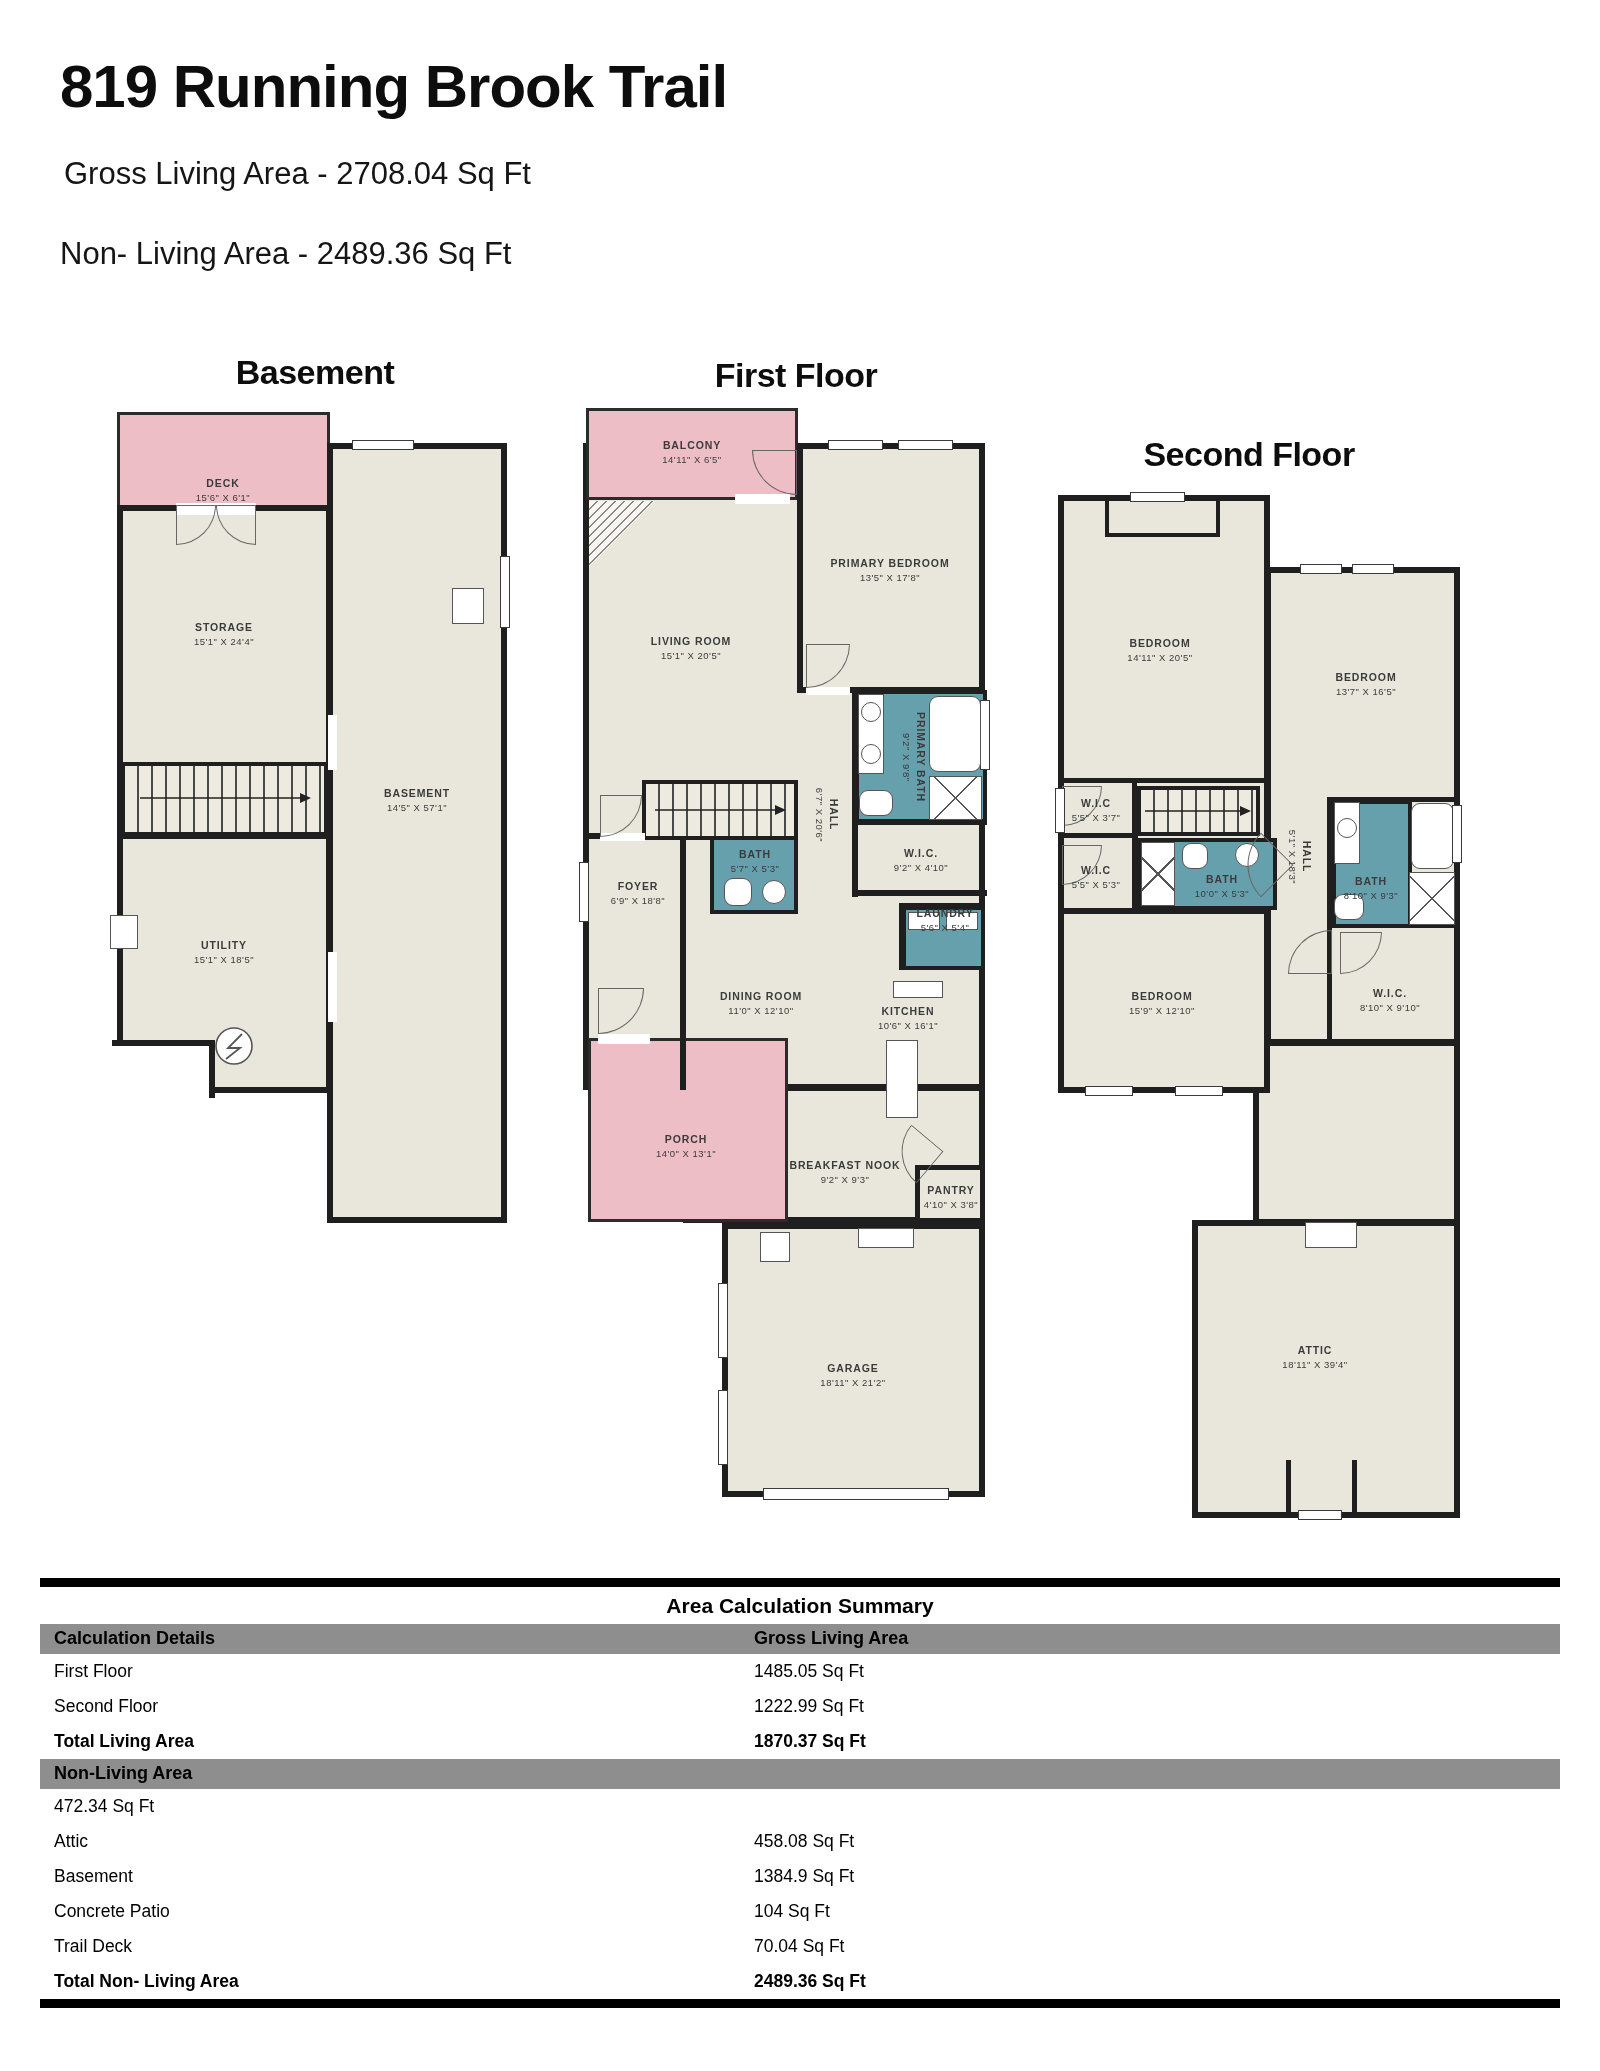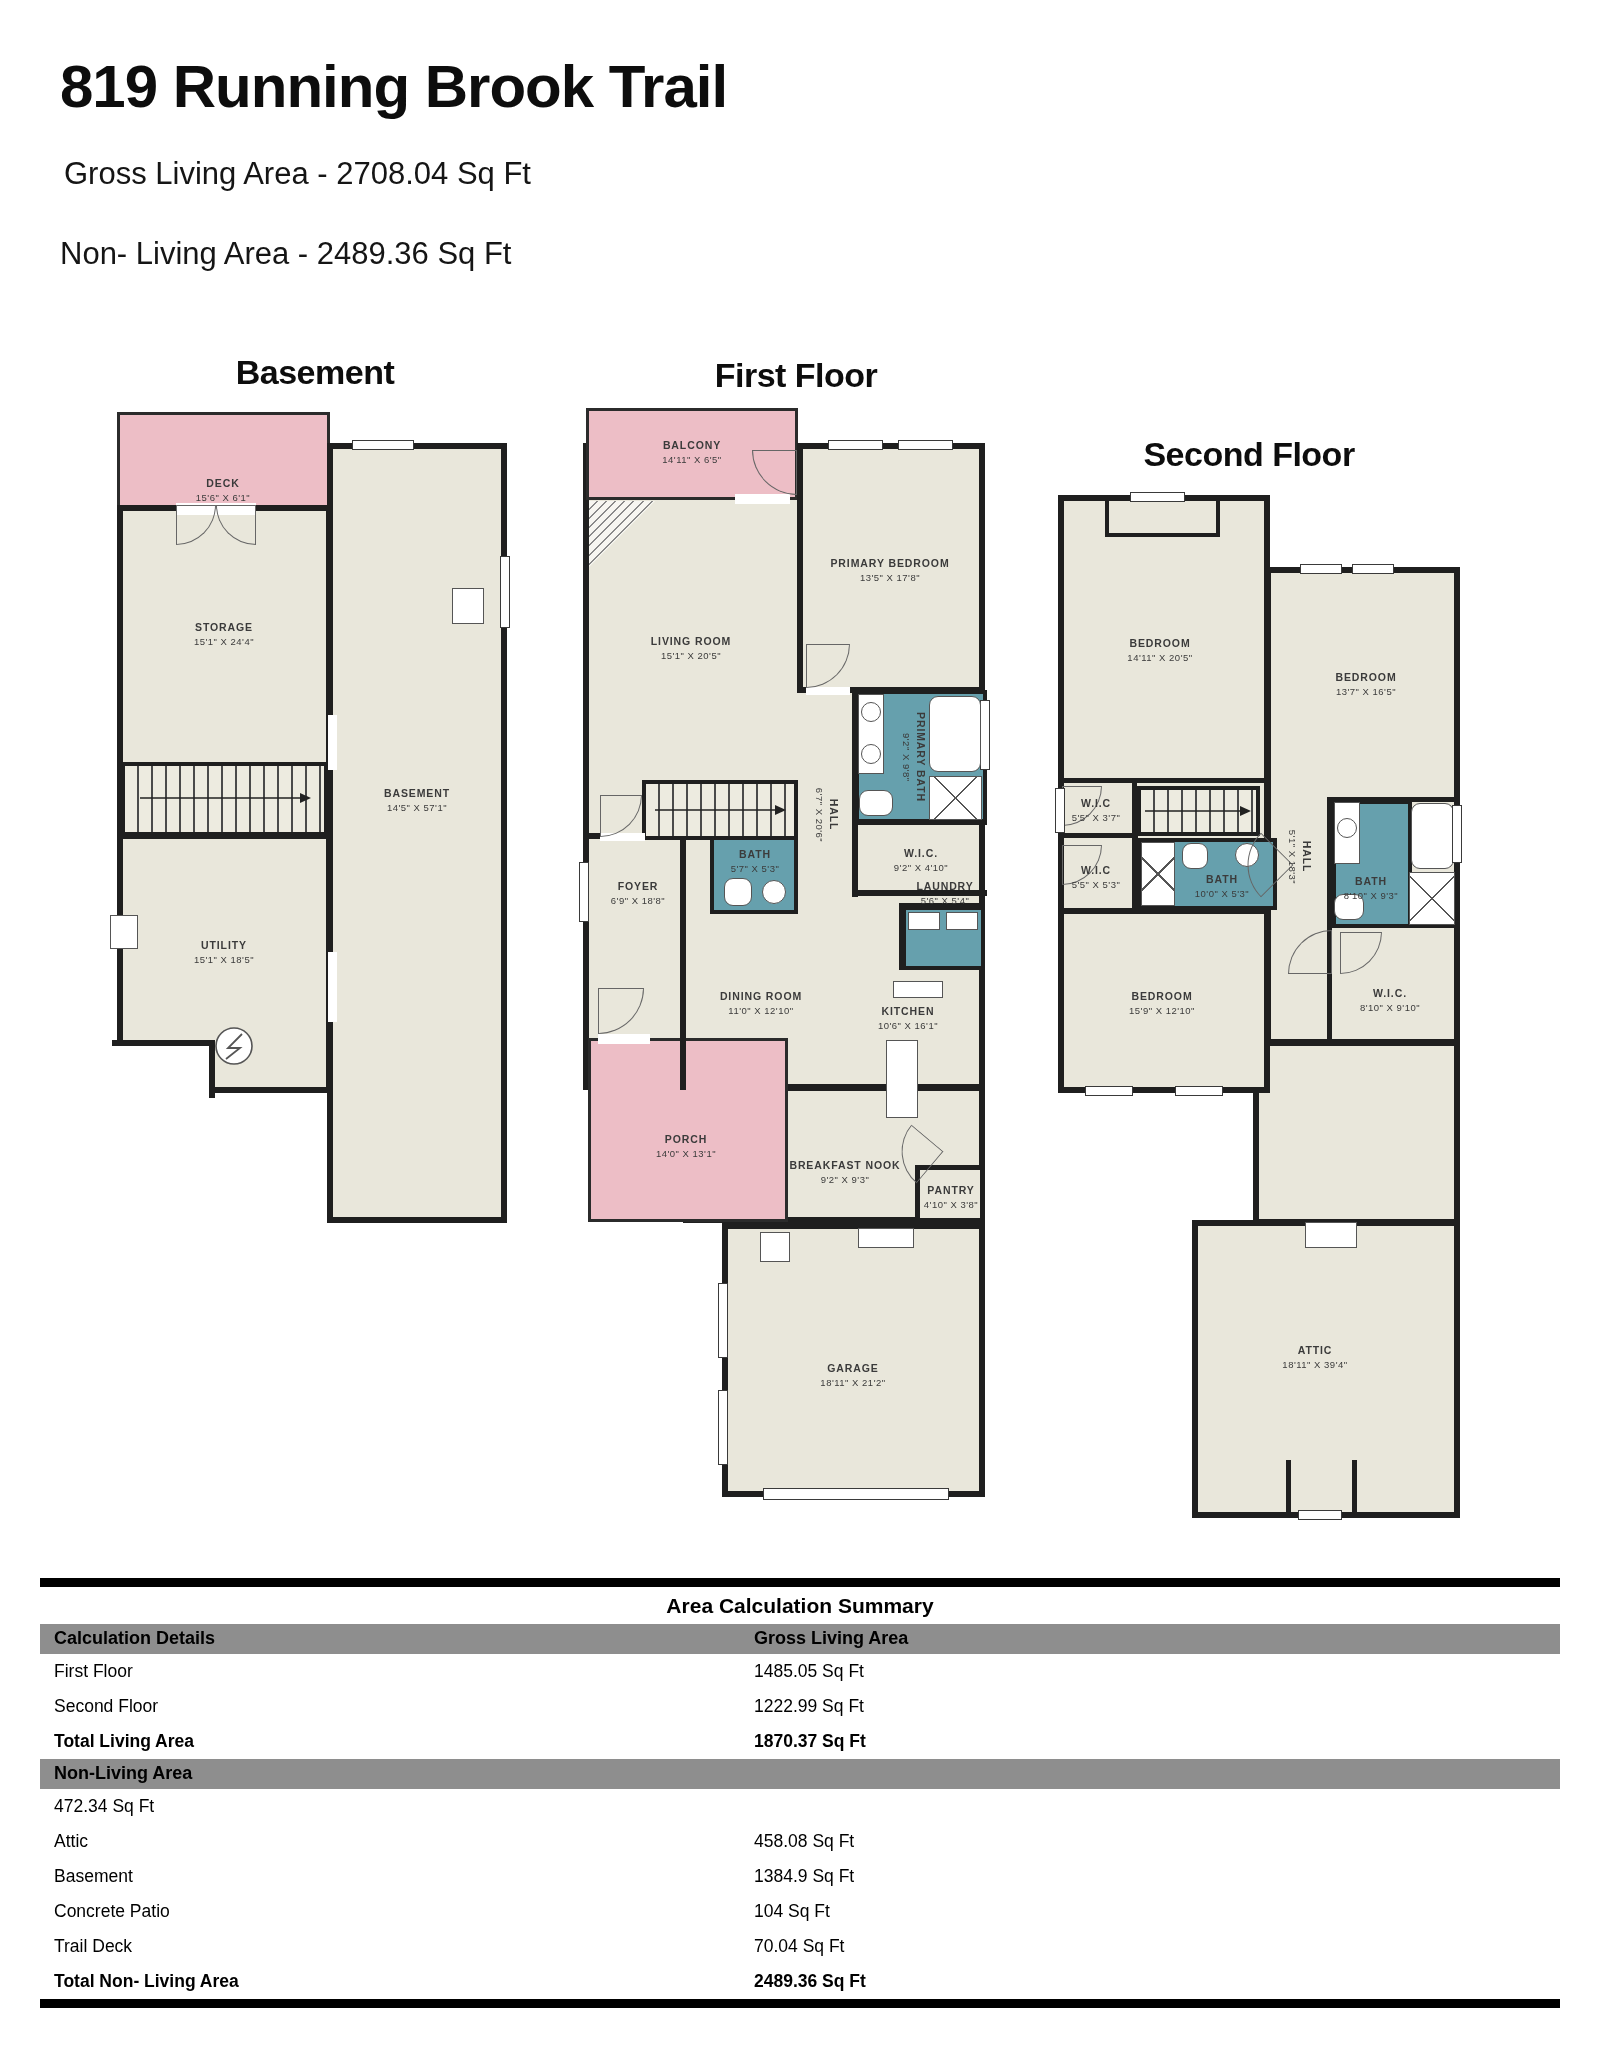--- a/index.html
+++ b/index.html
@@ -194,21 +194,21 @@
     <span class="rd">9'2" X 4'10"</span>
   </div>
 <div class="lbl" style="left:755px;top:861px;">
     <span class="rn">BATH</span>
     <span class="rd">5'7" X 5'3"</span>
   </div>
 <div class="lbl" style="left:638px;top:886px;margin-top:7px;">
     <span class="rn">FOYER</span>
     <span class="rd">6'9" X 18'8"</span>
   </div>
-<div class="lbl" style="left:945px;top:893px;">
+<div class="lbl" style="left:945px;top:920px;">
     <span class="rn">LAUNDRY</span>
     <span class="rd">5'6" X 5'4"</span>
   </div>
 <div class="lbl" style="left:761px;top:1003px;">
     <span class="rn">DINING ROOM</span>
     <span class="rd">11'0" X 12'10"</span>
   </div>
 <div class="lbl" style="left:908px;top:1018px;">
     <span class="rn">KITCHEN</span>
     <span class="rd">10'6" X 16'1"</span>

